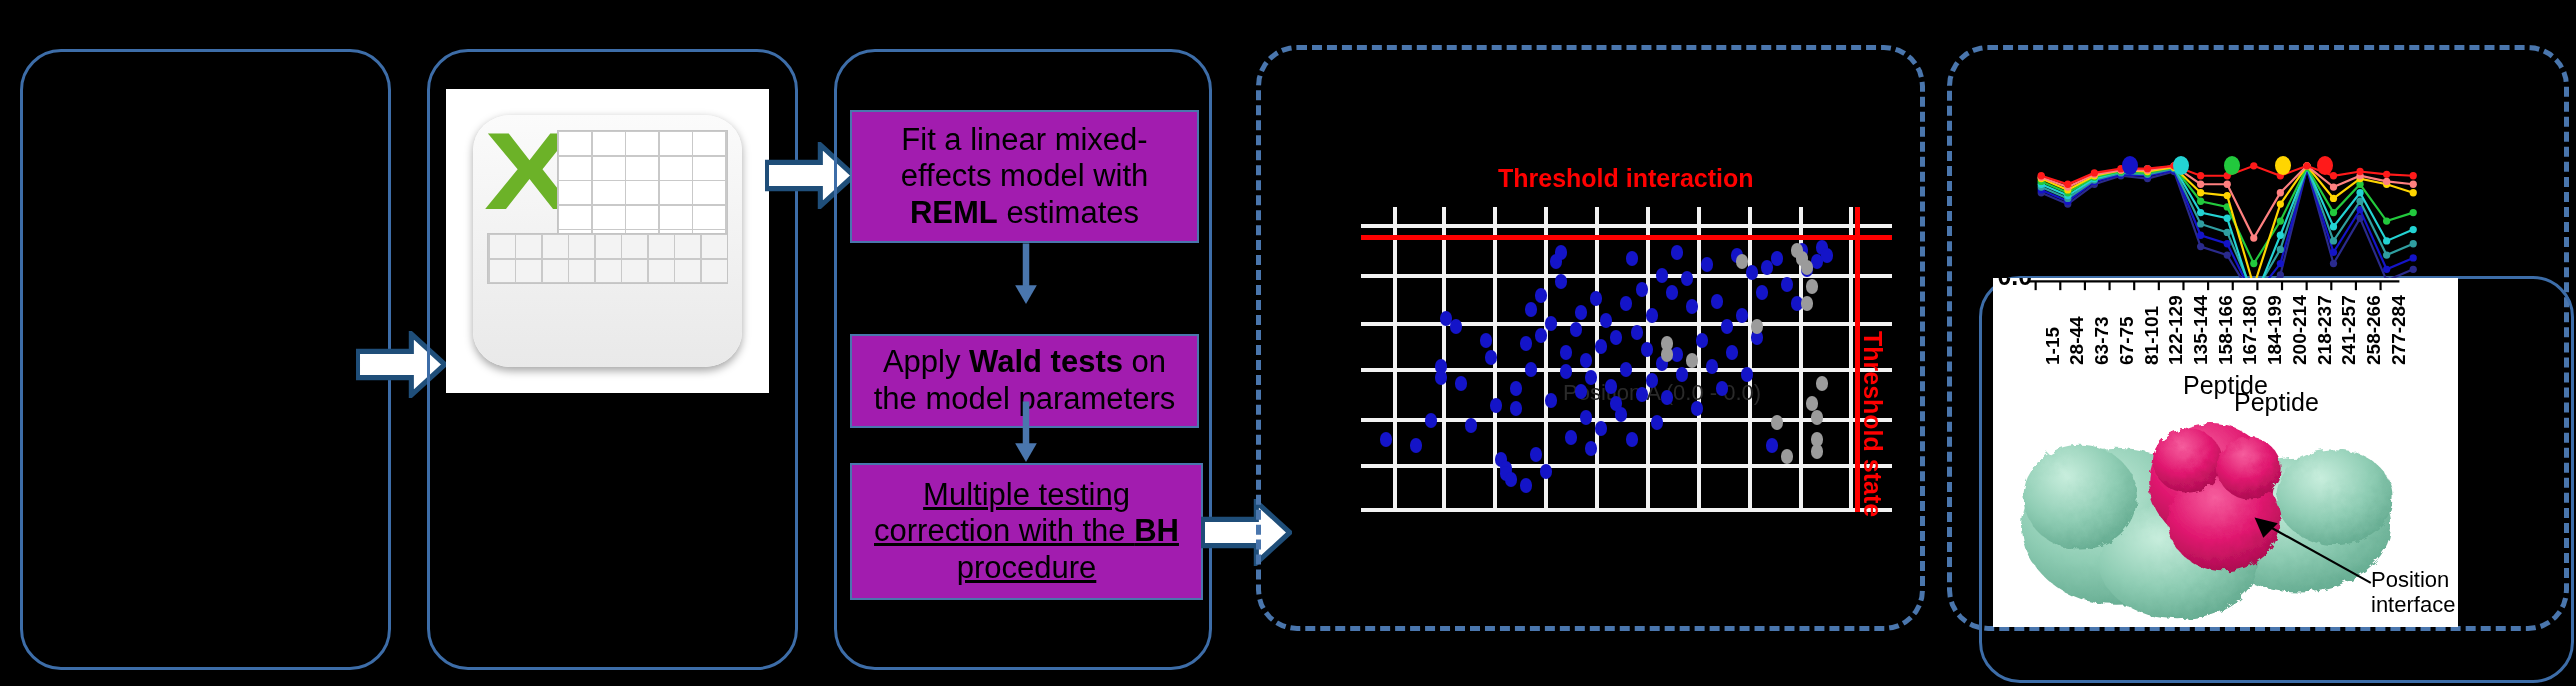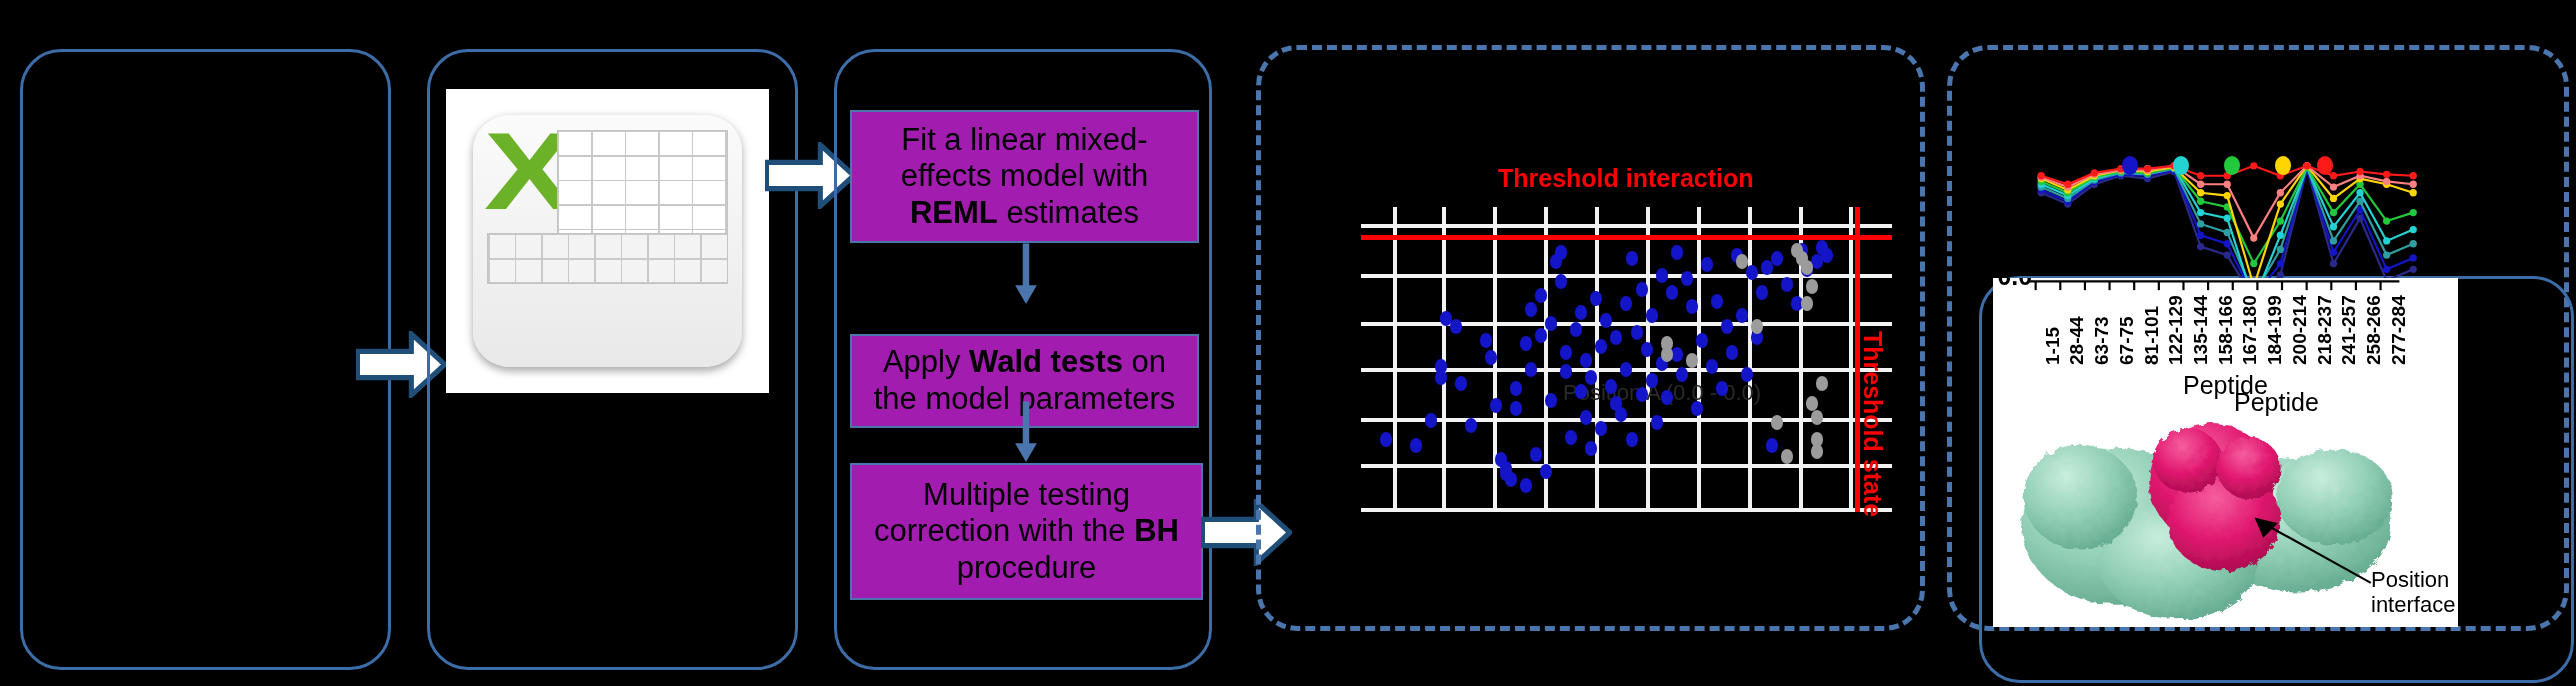--- a/index.html
+++ b/index.html
@@ -189,21 +189,21 @@
     </div>
   </div>
 
   <div class="v-connector" style="left:1013px; top:401px;">
     <svg width="26" height="63" viewBox="0 0 36 86">
       <line x1="18" y1="0" x2="18" y2="62" stroke="#4a76ad" stroke-width="9"></line>
       <path d="M3,58 L33,58 L18,84 Z" fill="#4a76ad"></path>
     </svg>
   </div>
 
-  <div class="pbox" style="left:850px; top:463px; width:353px; height:137px;">
+  <div class="pbox" style="left:850px; top:463px; width:353px; height:137px;text-decoration:underline;">
     <div>
       <span>Multiple testing correction with the </span><b>BH</b><span> procedure</span>
     </div>
   </div>
 
   <div class="blockarrow" style="left:1201px; top:499px;">
     <svg width="91" height="67" viewBox="0 0 125 92">
       <path d="M2,28 L76,28 L76,4 L122,46 L76,88 L76,64 L2,64 Z" fill="#ffffff" stroke="#1f4e79" stroke-width="7" stroke-linejoin="miter"></path>
     </svg>
   </div>

